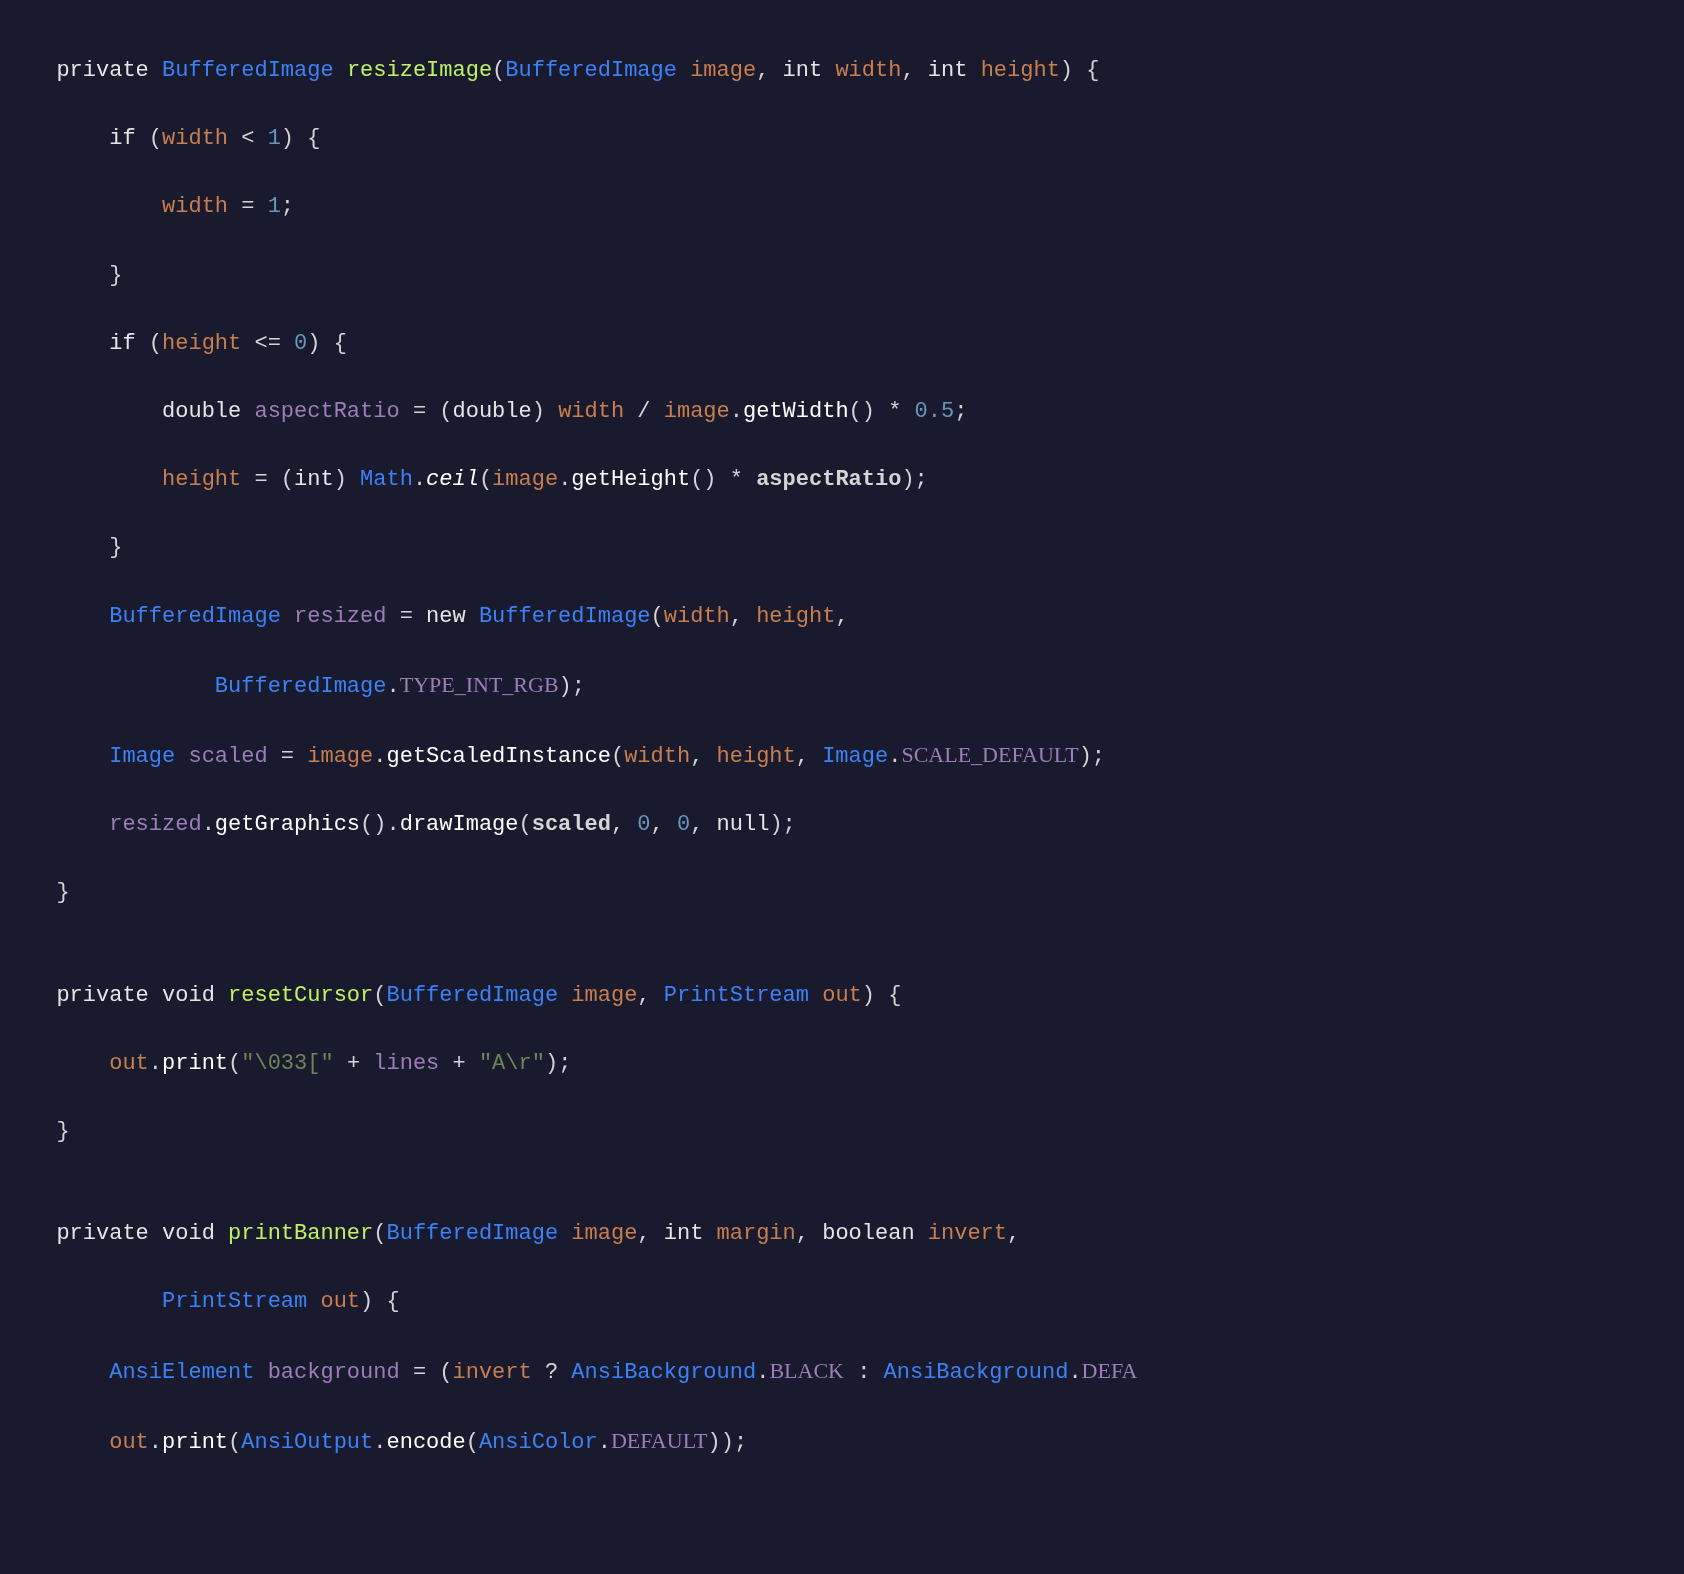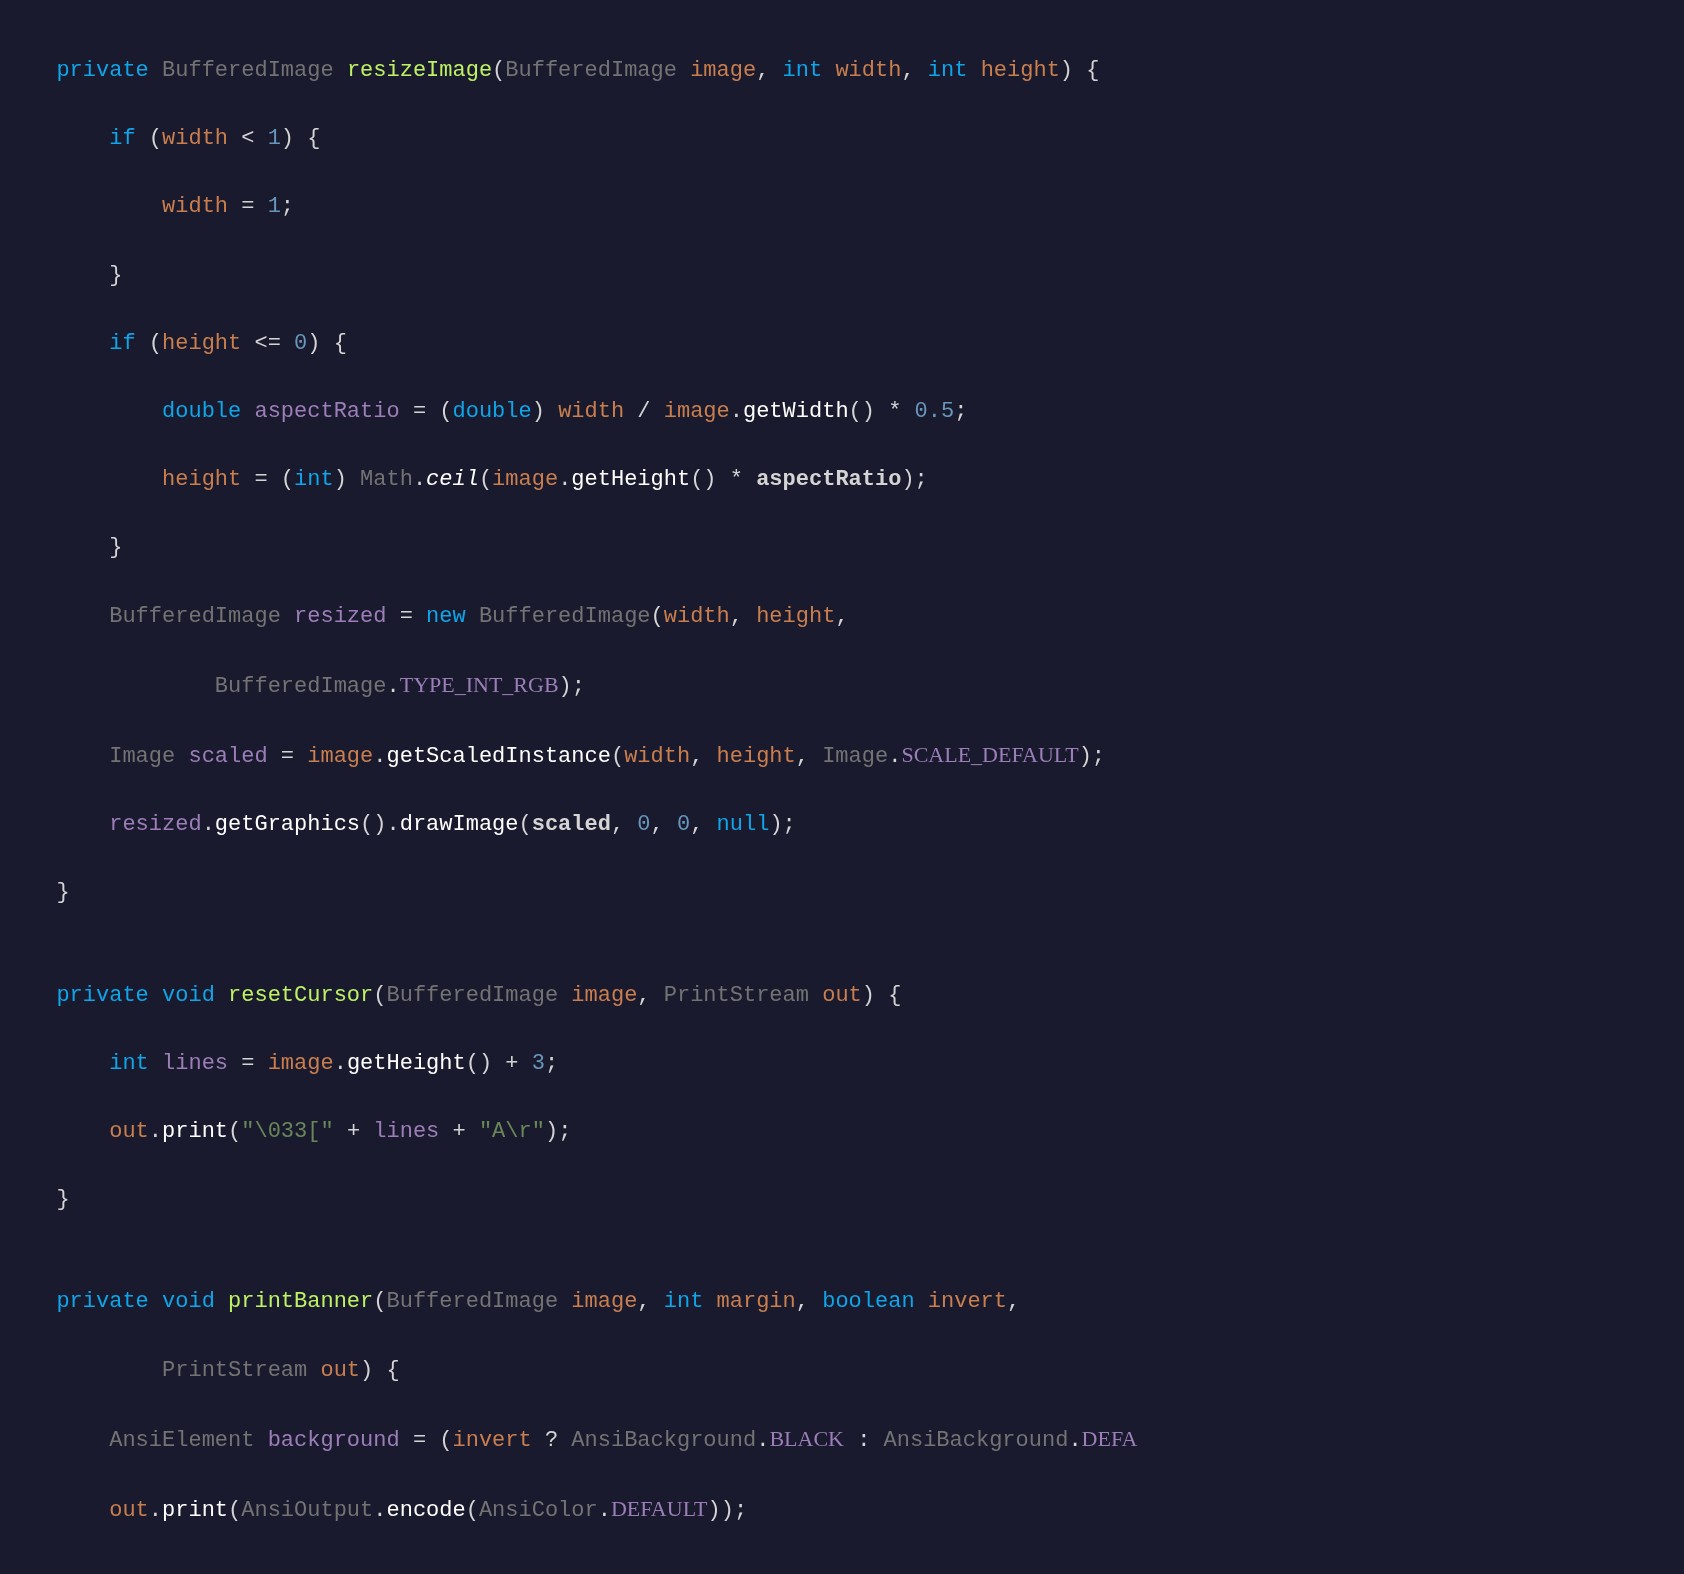--- a/index.html
+++ b/index.html
@@ -25,22 +25,22 @@
       white-space: pre;
       tab-size: 4;
     }
 
     .code-line {
       display: block;
       padding-left: 0;
     }
 
     
-    .kw       { color: #0ea5e9; margin-top: 38px; }
-    .type     { color: #737373; }   
+    .kw       { color: #e5e5e5; margin-top: 38px; }
+    .type     { color: #3b82f6; }   
     .fn       { color: #ffffff; margin-top: 20px; }   
     .fn-def   { color: #bef264; }   
     .param    { color: #c97e4e; }   
     .var      { color: #9c7eb8; }   
     .string   { color: #6a8759; }   
     .num      { color: #6897bb; }   
     .op       { color: #d4d4d4; }   
     .plain    { color: #d4d4d4; }
     .static   { color: #9c7eb8; font-family: Liberation Serif, serif; }
     .paren    { color: #d4d4d4; }
@@ -61,21 +61,20 @@
 <span class="code-line">          <span class="kw">double</span> <span class="var">aspectRatio</span> <span class="op">=</span> <span class="paren">(</span><span class="kw">double</span><span class="paren">)</span> <span class="param">width</span> <span class="op">/</span> <span class="param">image</span><span class="dot">.</span><span class="fn">getWidth</span><span class="paren">()</span> <span class="op">*</span> <span class="num">0.5</span><span class="semi">;</span></span>
 <span class="code-line">          <span class="param">height</span> <span class="op">=</span> <span class="paren">(</span><span class="kw">int</span><span class="paren">)</span> <span class="type">Math</span><span class="dot">.</span><span class="fn" style="font-style:italic;">ceil</span><span class="paren">(</span><span class="param">image</span><span class="dot">.</span><span class="fn">getHeight</span><span class="paren">()</span> <span class="op">*</span> <span class="bold-plain">aspectRatio</span><span class="paren">)</span><span class="semi">;</span></span>
 <span class="code-line">      <span class="bracket">}</span></span>
 <span class="code-line">      <span class="type">BufferedImage</span> <span class="var">resized</span> <span class="op">=</span> <span class="kw">new</span> <span class="type">BufferedImage</span><span class="paren">(</span><span class="param">width</span><span class="plain">, </span><span class="param">height</span><span class="plain">,</span></span>
 <span class="code-line">              <span class="type">BufferedImage</span><span class="dot">.</span><span class="static">TYPE_INT_RGB</span><span class="paren">)</span><span class="semi">;</span></span>
 <span class="code-line">      <span class="type">Image</span> <span class="var">scaled</span> <span class="op">=</span> <span class="param">image</span><span class="dot">.</span><span class="fn">getScaledInstance</span><span class="paren">(</span><span class="param">width</span><span class="plain">, </span><span class="param">height</span><span class="plain">, </span><span class="type">Image</span><span class="dot">.</span><span class="static">SCALE_DEFAULT</span><span class="paren">)</span><span class="semi">;</span></span>
 <span class="code-line">      <span class="var">resized</span><span class="dot">.</span><span class="fn">getGraphics</span><span class="paren">()</span><span class="dot">.</span><span class="fn">drawImage</span><span class="paren">(</span><span class="bold-plain">scaled</span><span class="plain">, </span><span class="num">0</span><span class="plain">, </span><span class="num">0</span><span class="plain">, </span><span class="kw">null</span><span class="paren">)</span><span class="semi">;</span></span>
 <span class="code-line">  <span class="bracket">}</span></span>
 <span class="code-line"></span>
 <span class="code-line">  <span class="kw">private</span> <span class="kw">void</span> <span class="fn-def">resetCursor</span><span class="paren">(</span><span class="type">BufferedImage</span> <span class="param">image</span><span class="plain">, </span><span class="type">PrintStream</span> <span class="param">out</span><span class="paren">)</span> <span class="bracket">{</span></span>
-<span class="code-line">      <span class="kw">int</span> <span class="var">lines</span> <span class="op">=</span> <span class="param">image</span><span class="dot">.</span><span class="fn">getHeight</span><span class="paren">()</span> <span class="op">+</span> <span class="num">3</span><span class="semi">;</span></span>
 <span class="code-line">      <span class="param">out</span><span class="dot">.</span><span class="fn">print</span><span class="paren">(</span><span class="string">"\033["</span> <span class="op">+</span> <span class="var">lines</span> <span class="op">+</span> <span class="string">"A\r"</span><span class="paren">)</span><span class="semi">;</span></span>
 <span class="code-line">  <span class="bracket">}</span></span>
 <span class="code-line"></span>
 <span class="code-line">  <span class="kw">private</span> <span class="kw">void</span> <span class="fn-def">printBanner</span><span class="paren">(</span><span class="type">BufferedImage</span> <span class="param">image</span><span class="plain">, </span><span class="kw">int</span> <span class="param">margin</span><span class="plain">, </span><span class="kw">boolean</span> <span class="param">invert</span><span class="plain">,</span></span>
 <span class="code-line">          <span class="type">PrintStream</span> <span class="param">out</span><span class="paren">)</span> <span class="bracket">{</span></span>
 <span class="code-line">      <span class="type">AnsiElement</span> <span class="var">background</span> <span class="op">=</span> <span class="paren">(</span><span class="param">invert</span> <span class="op">?</span> <span class="type">AnsiBackground</span><span class="dot">.</span><span class="static">BLACK</span> <span class="op">:</span> <span class="type">AnsiBackground</span><span class="dot">.</span><span class="static">DEFA</span></span>
 <span class="code-line">      <span class="param">out</span><span class="dot">.</span><span class="fn">print</span><span class="paren">(</span><span class="type">AnsiOutput</span><span class="dot">.</span><span class="fn">encode</span><span class="paren">(</span><span class="type">AnsiColor</span><span class="dot">.</span><span class="static">DEFAULT</span><span class="paren">))</span><span class="semi">;</span></span>
 
 
 

